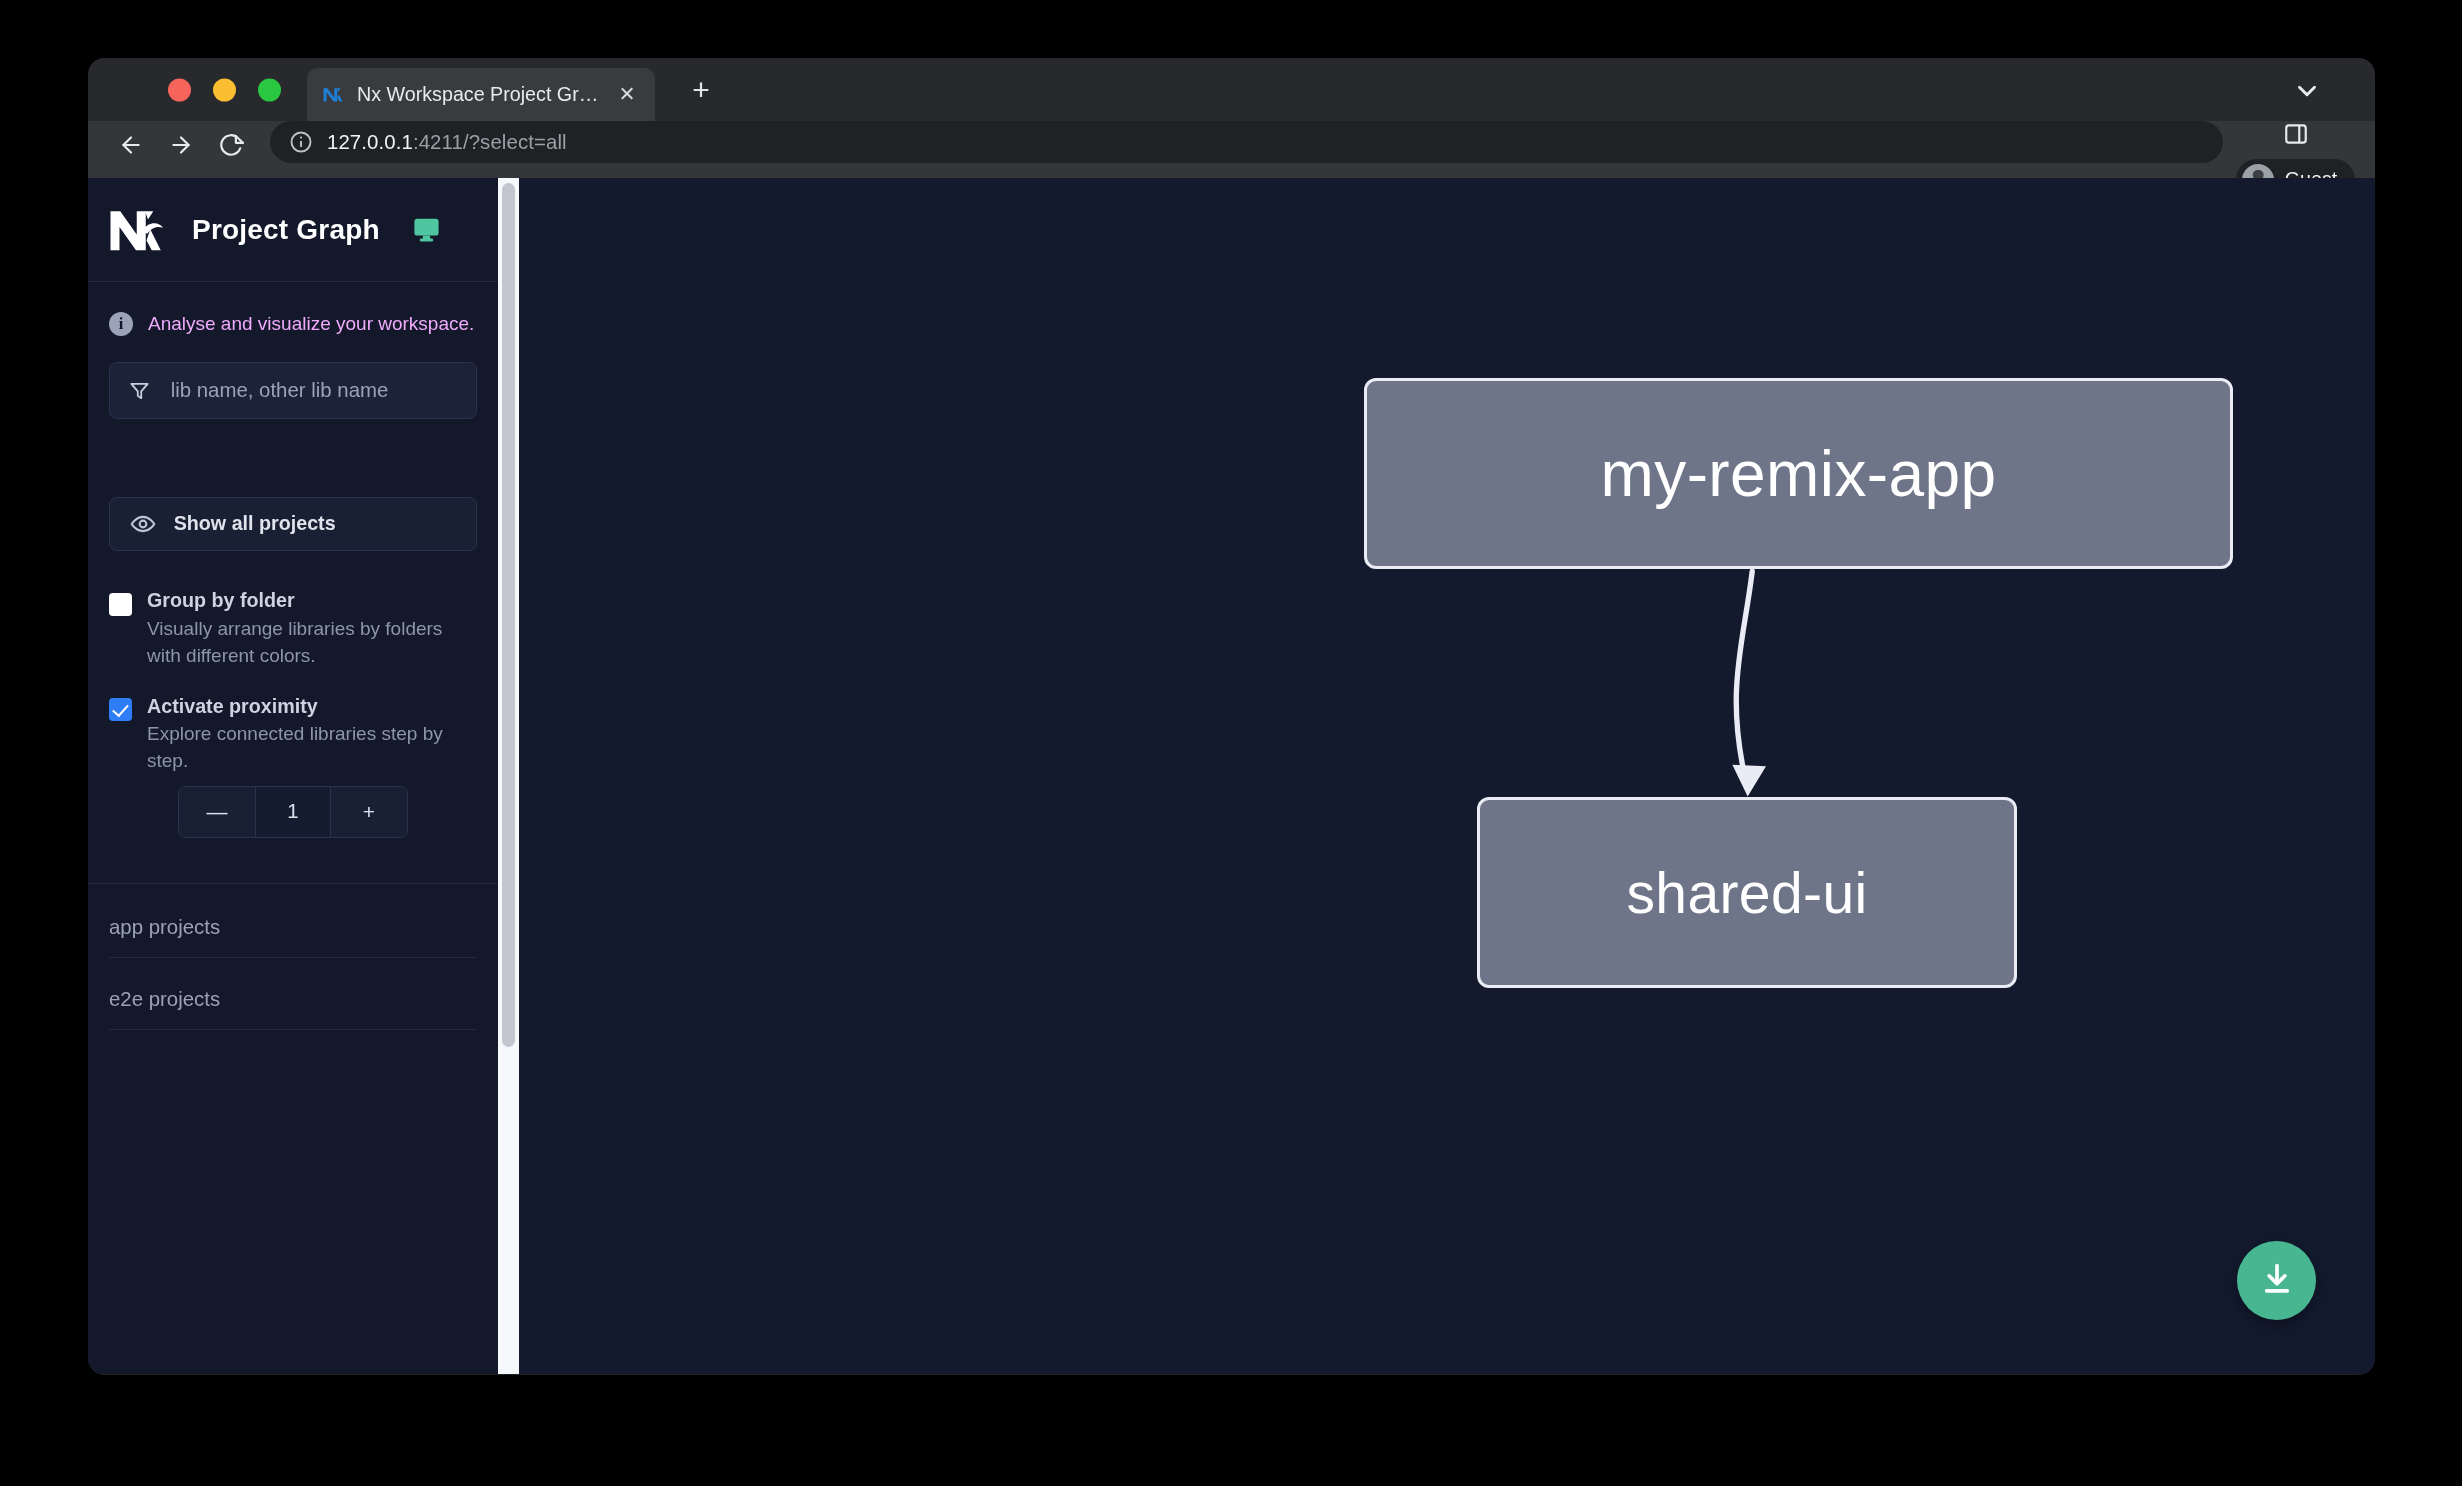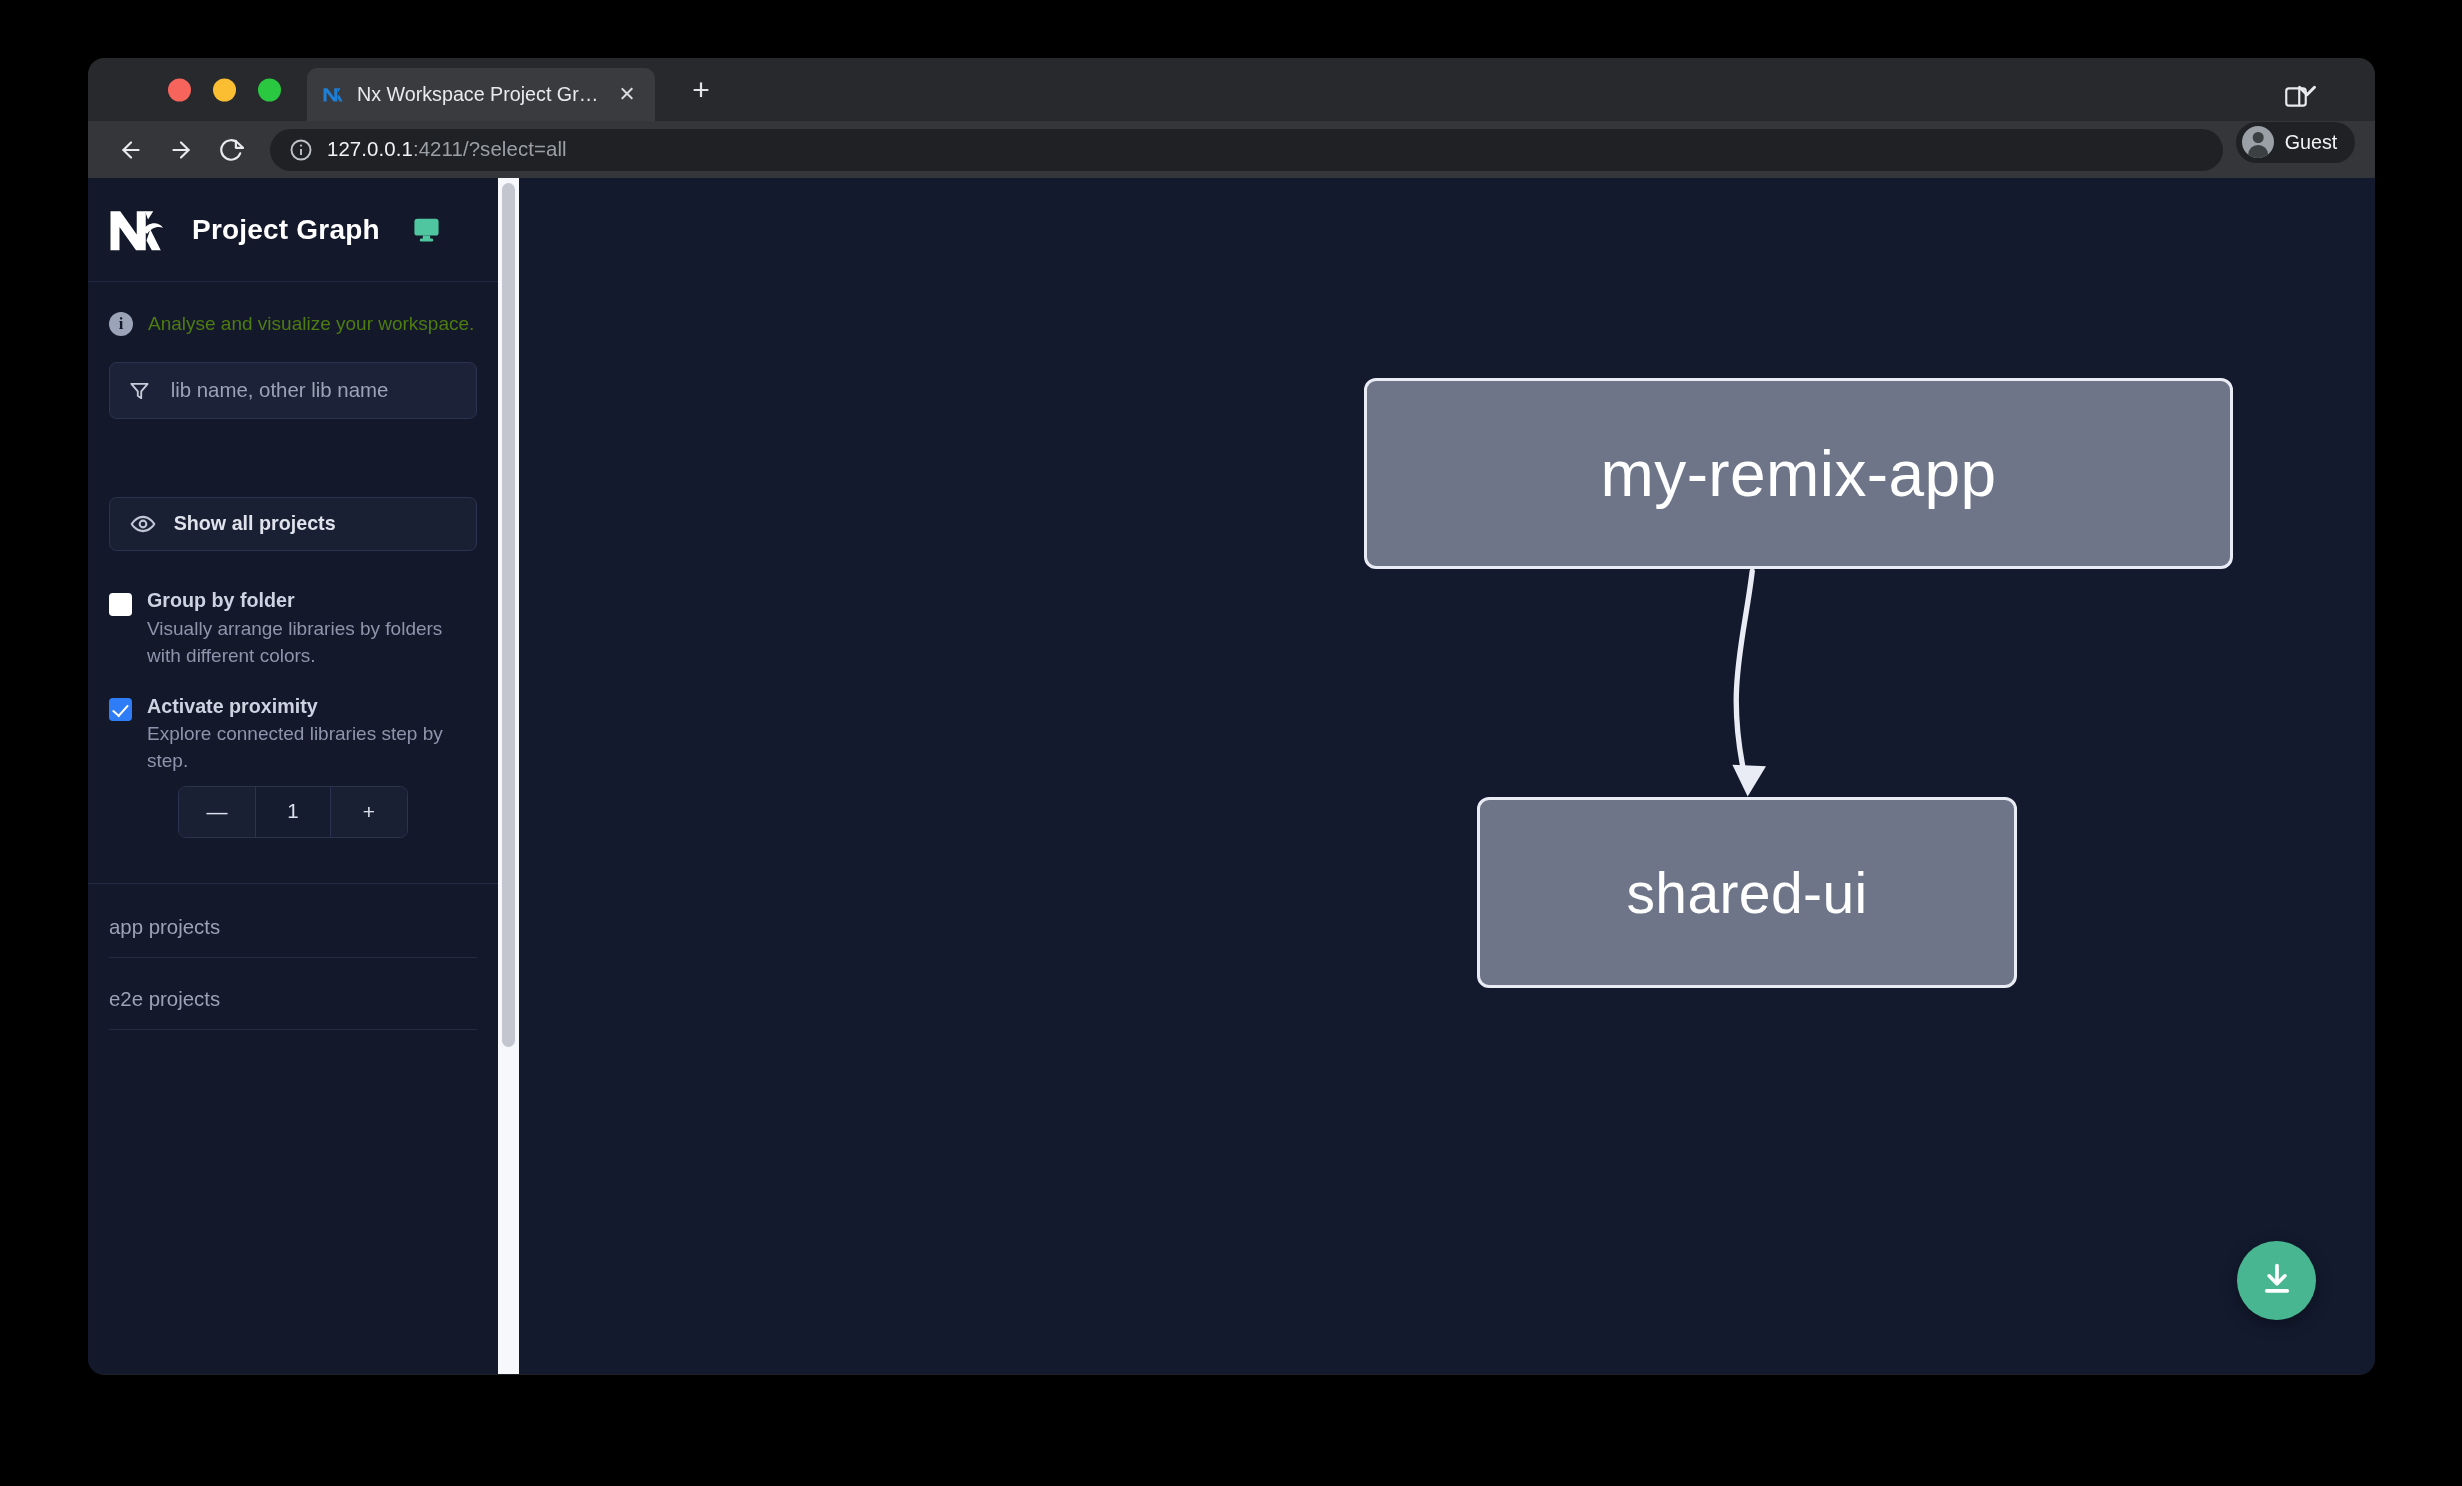--- a/index.html
+++ b/index.html
@@ -80,21 +80,21 @@
     right: 53px; bottom: 15px;
     width: 30px; height: 30px;
     color: #e8eaed;
   }
 
   
   .toolbar {
     position: relative;
     height: 57px;
     background: #35363a;
-    display: flex; align-items: center;
+    display: flex; align-items: flex-start;
     padding: 0 19.7px;
     gap: 3px;
   }
   .navbtn {
     width: 47px; height: 47px;
     display: flex; align-items: center; justify-content: center;
     color: #e8eaed;
     border-radius: 50%;
   }
   .navbtn svg { display: block; }
@@ -184,21 +184,21 @@
     padding: 30px 21px 26px 21px;
   }
   .info-badge {
     width: 24px; height: 24px; border-radius: 50%;
     background: #9aa3b8; color: #14182b;
     font-size: 16.6px; font-weight: 700;
     display: flex; align-items: center; justify-content: center;
     font-family: "Liberation Serif", serif;
     flex: 0 0 24px;
   }
-  .sb-tagline-text { color: #4d7c0f; font-size: 19px; }
+  .sb-tagline-text { color: #f0abfc; font-size: 19px; }
 
   .sb-body { padding: 0 21px; }
 
   .search-box {
     height: 57px;
     background: #1c2237;
     border: 1.5px solid #2b3350;
     border-radius: 7.6px;
     display: flex; align-items: center;
     padding: 0 18px; gap: 19.7px;

